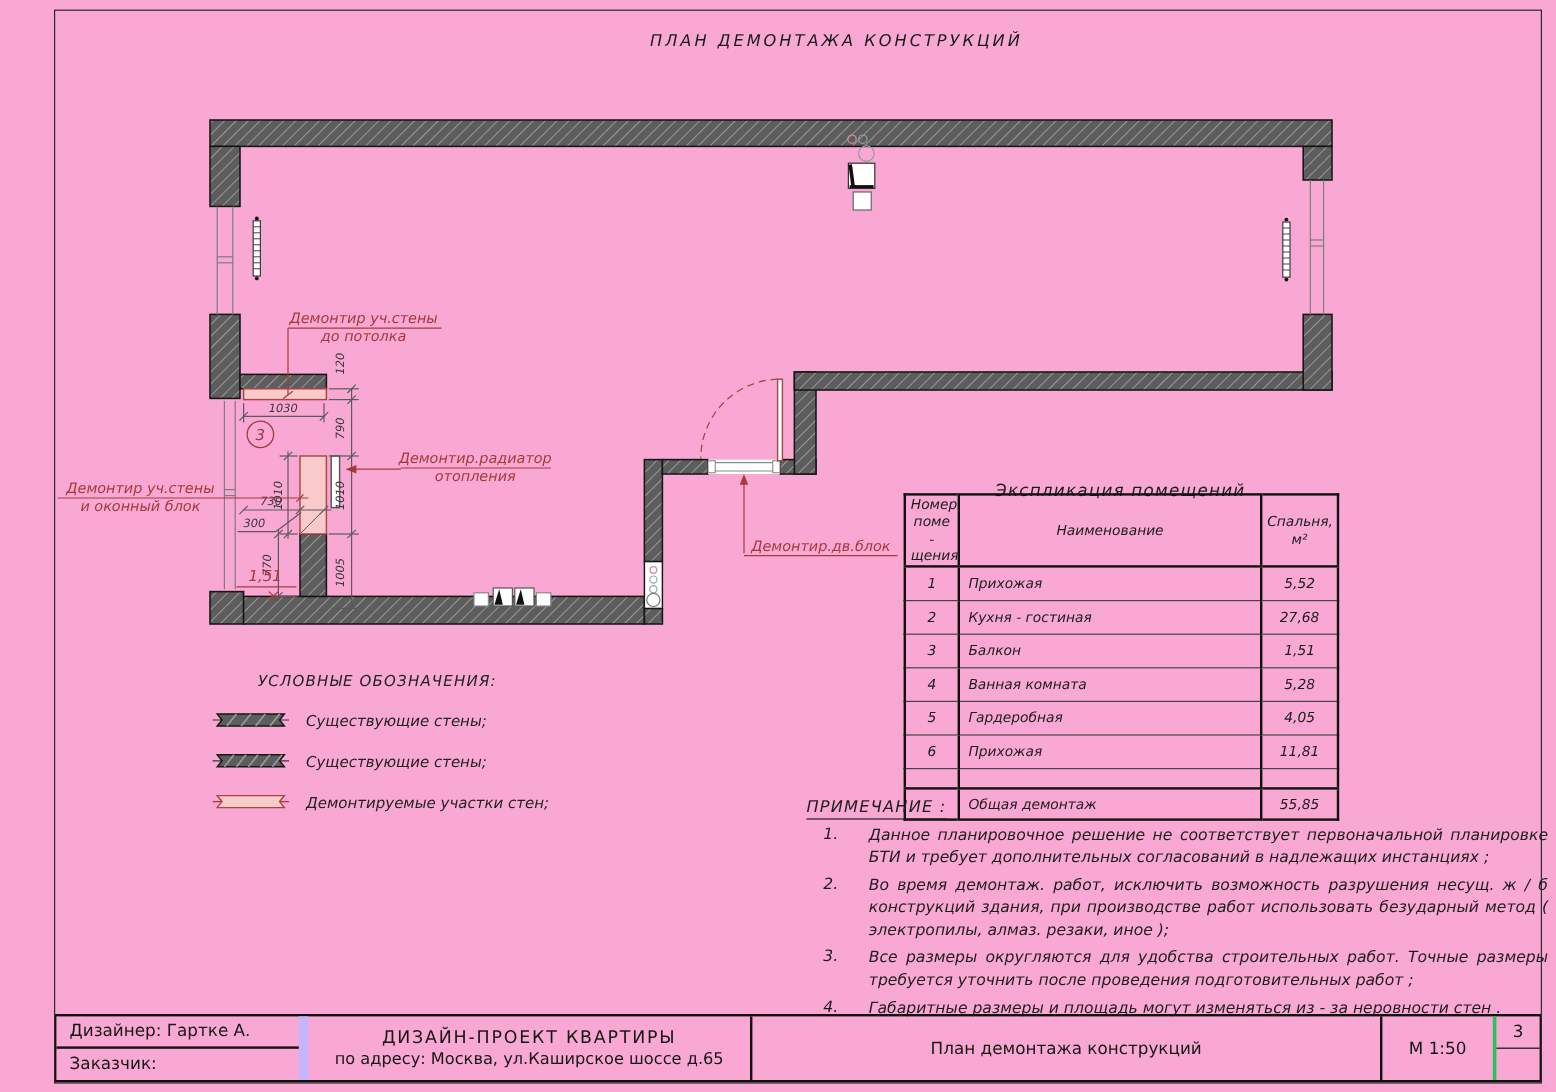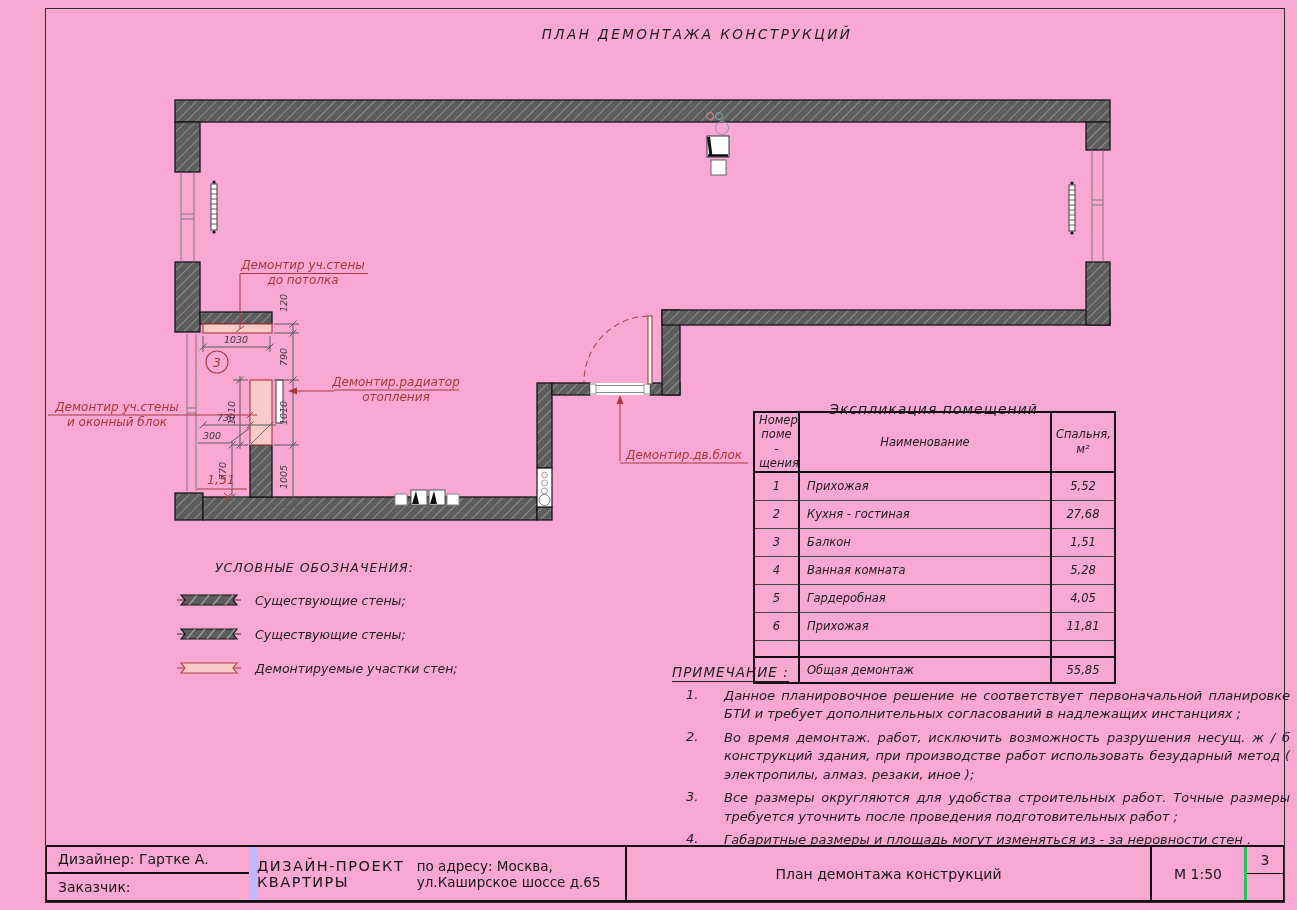--- a/index.html
+++ b/index.html
@@ -45,21 +45,21 @@
   .note-item .t{flex:1;font-size:13px;line-height:1.42;text-align:justify;}
   
   .tblock{position:absolute;left:45px;top:845px;width:1240px;height:57px;
     border:2.4px solid #111;box-sizing:border-box;font-size:14px;color:#161616;}
   .tb-cell{position:absolute;top:0;height:100%;box-sizing:border-box;}
   .tb-a{left:0;width:210px;border-right:8px solid #c4b5fd;}
   .tb-a .half{position:absolute;left:0;width:100%;height:50%;box-sizing:border-box;
     display:flex;align-items:center;padding-left:11px;}
   .tb-a .h1{top:0;border-bottom:2px solid #111;}
   .tb-a .h2{top:50%;}
-  .tb-b{left:210px;width:370px;border-right:2px solid #111;display:flex;flex-direction:row;
+  .tb-b{left:210px;width:370px;border-right:2px solid #111;display:flex;flex-direction:column;
     align-items:center;justify-content:center;gap:2px;}
   .tb-b .l1{font-size:14.5px;letter-spacing:1.5px;}
   .tb-b .l2{font-size:13.5px;}
   .tb-c{left:580px;width:525px;border-right:2px solid #111;display:flex;
     align-items:center;justify-content:center;font-size:14px;}
   .tb-d{left:1105px;width:95px;border-right:3px solid #22c55e;display:flex;
     align-items:center;justify-content:center;}
   .tb-e{left:1200px;width:36px;}
   .tb-e .half{position:absolute;left:0;width:100%;height:50%;box-sizing:border-box;
     display:flex;align-items:center;justify-content:center;}

